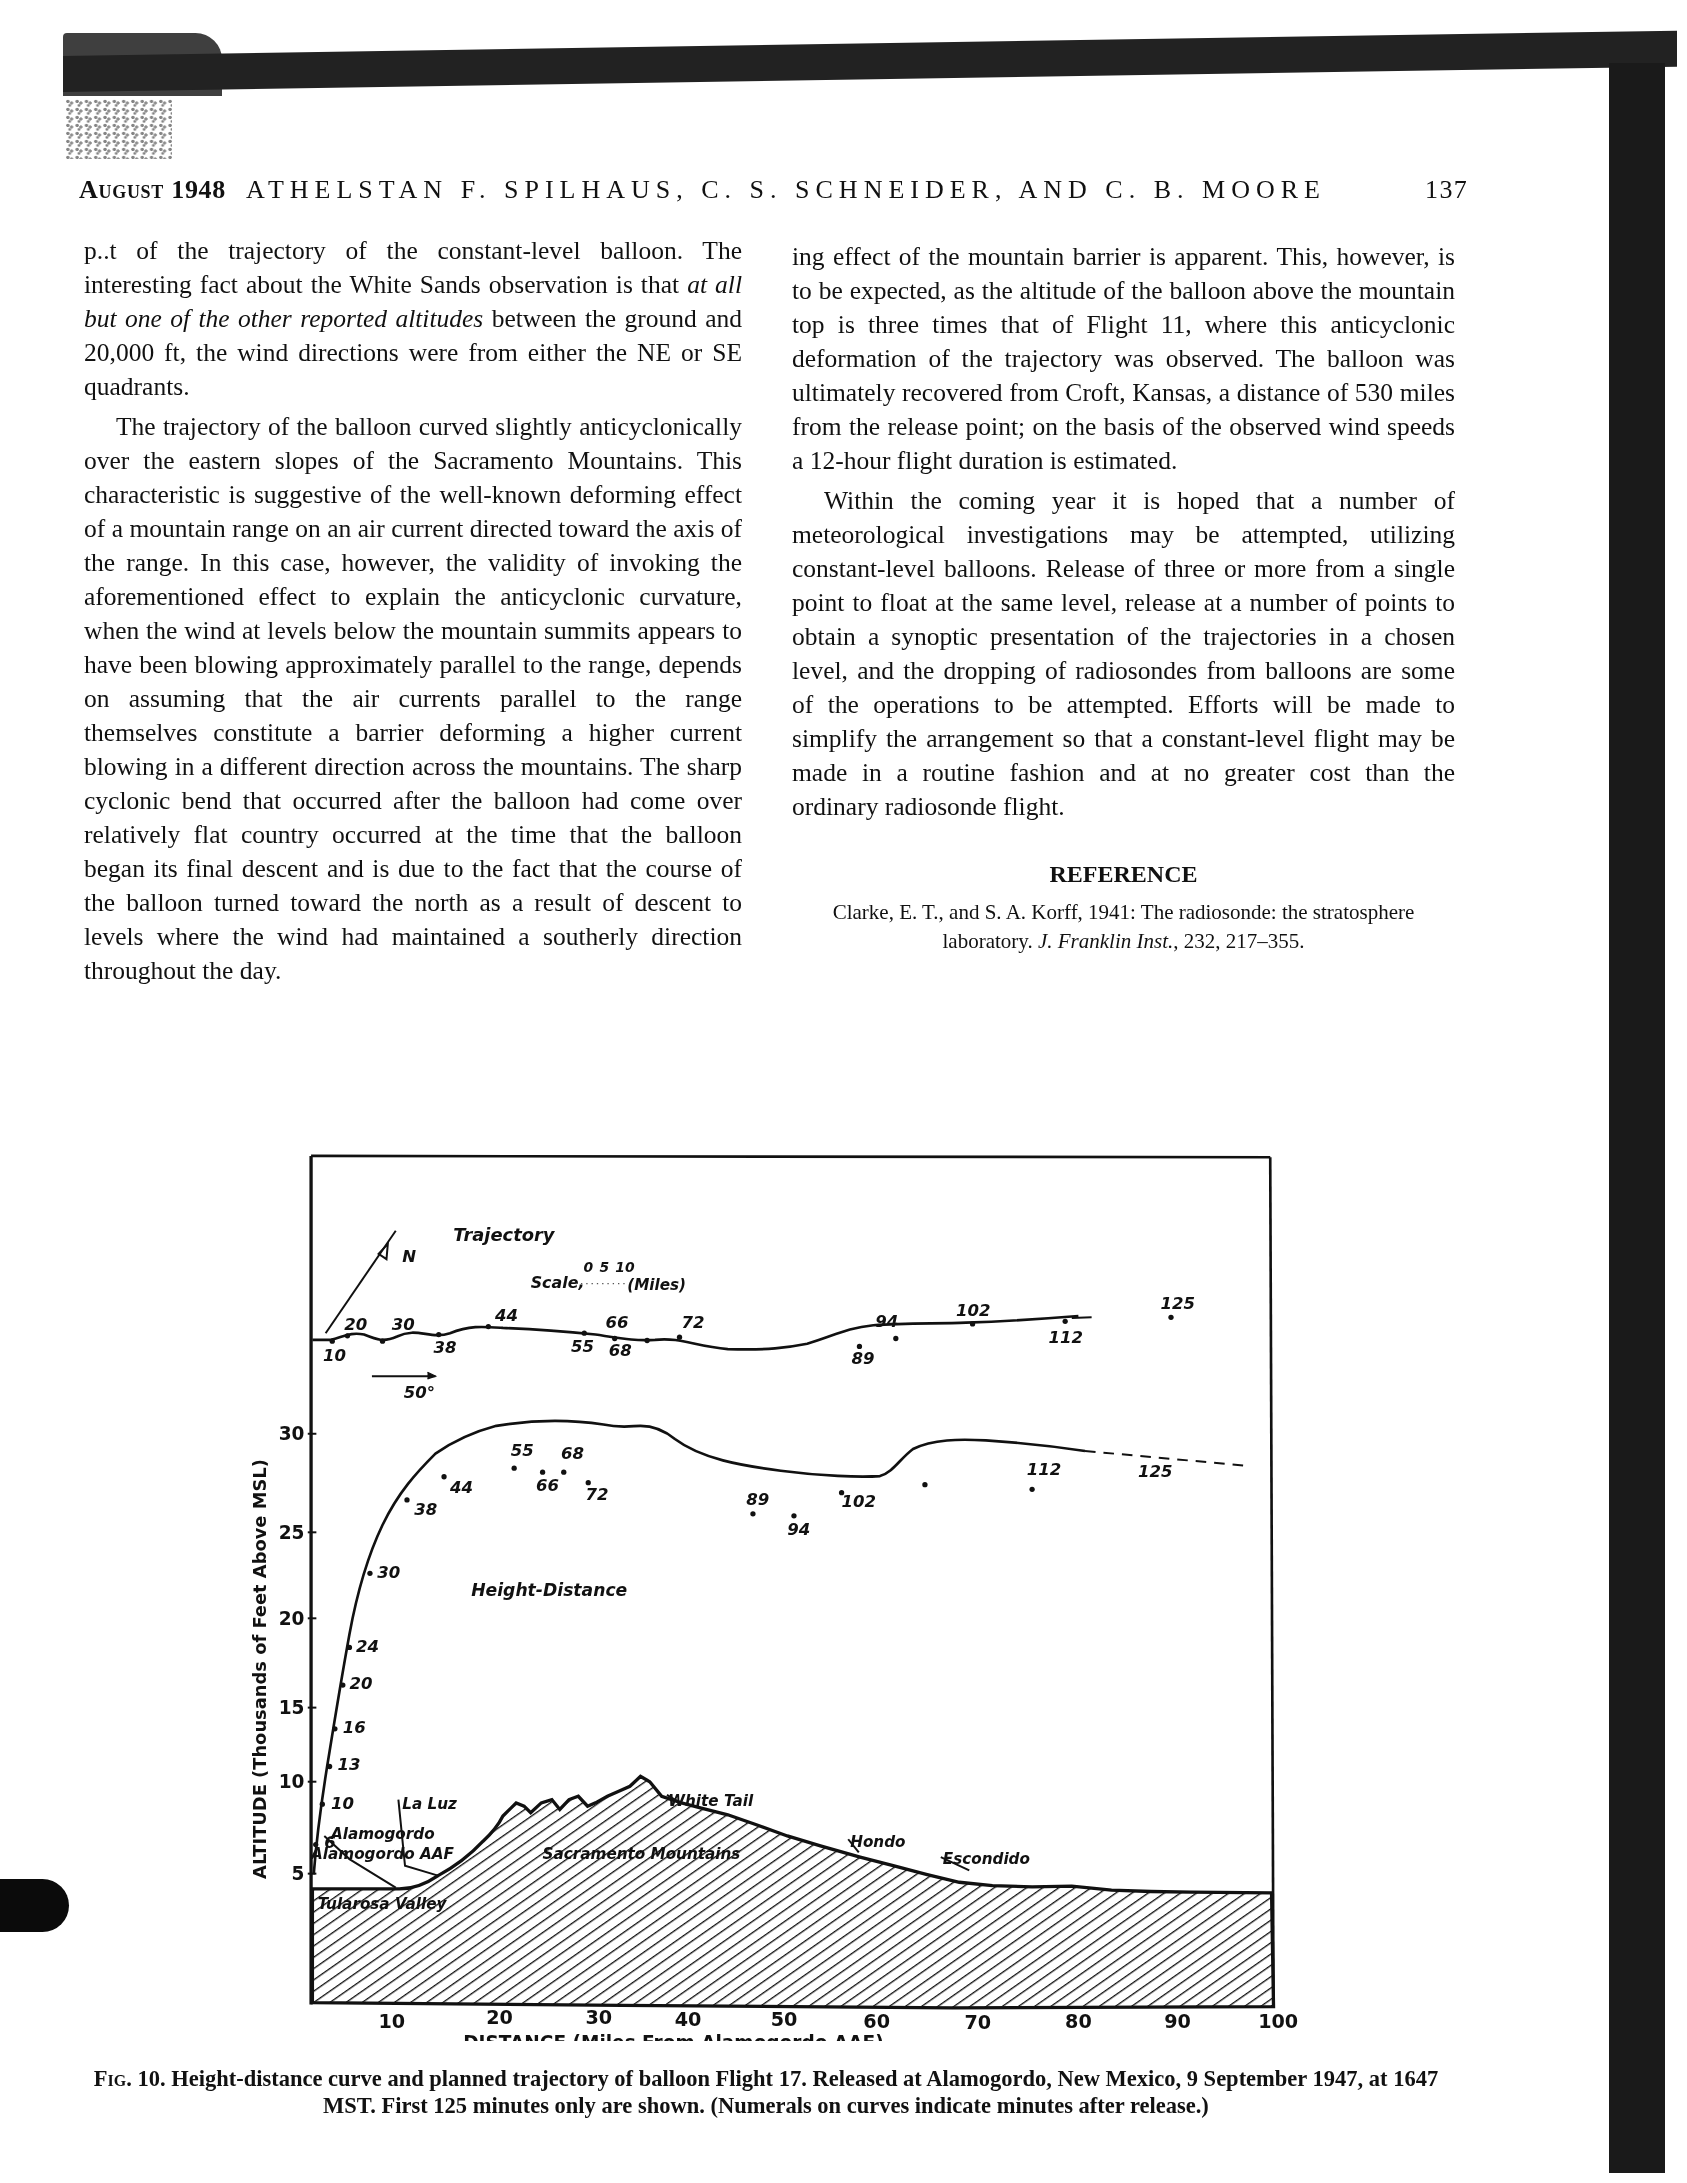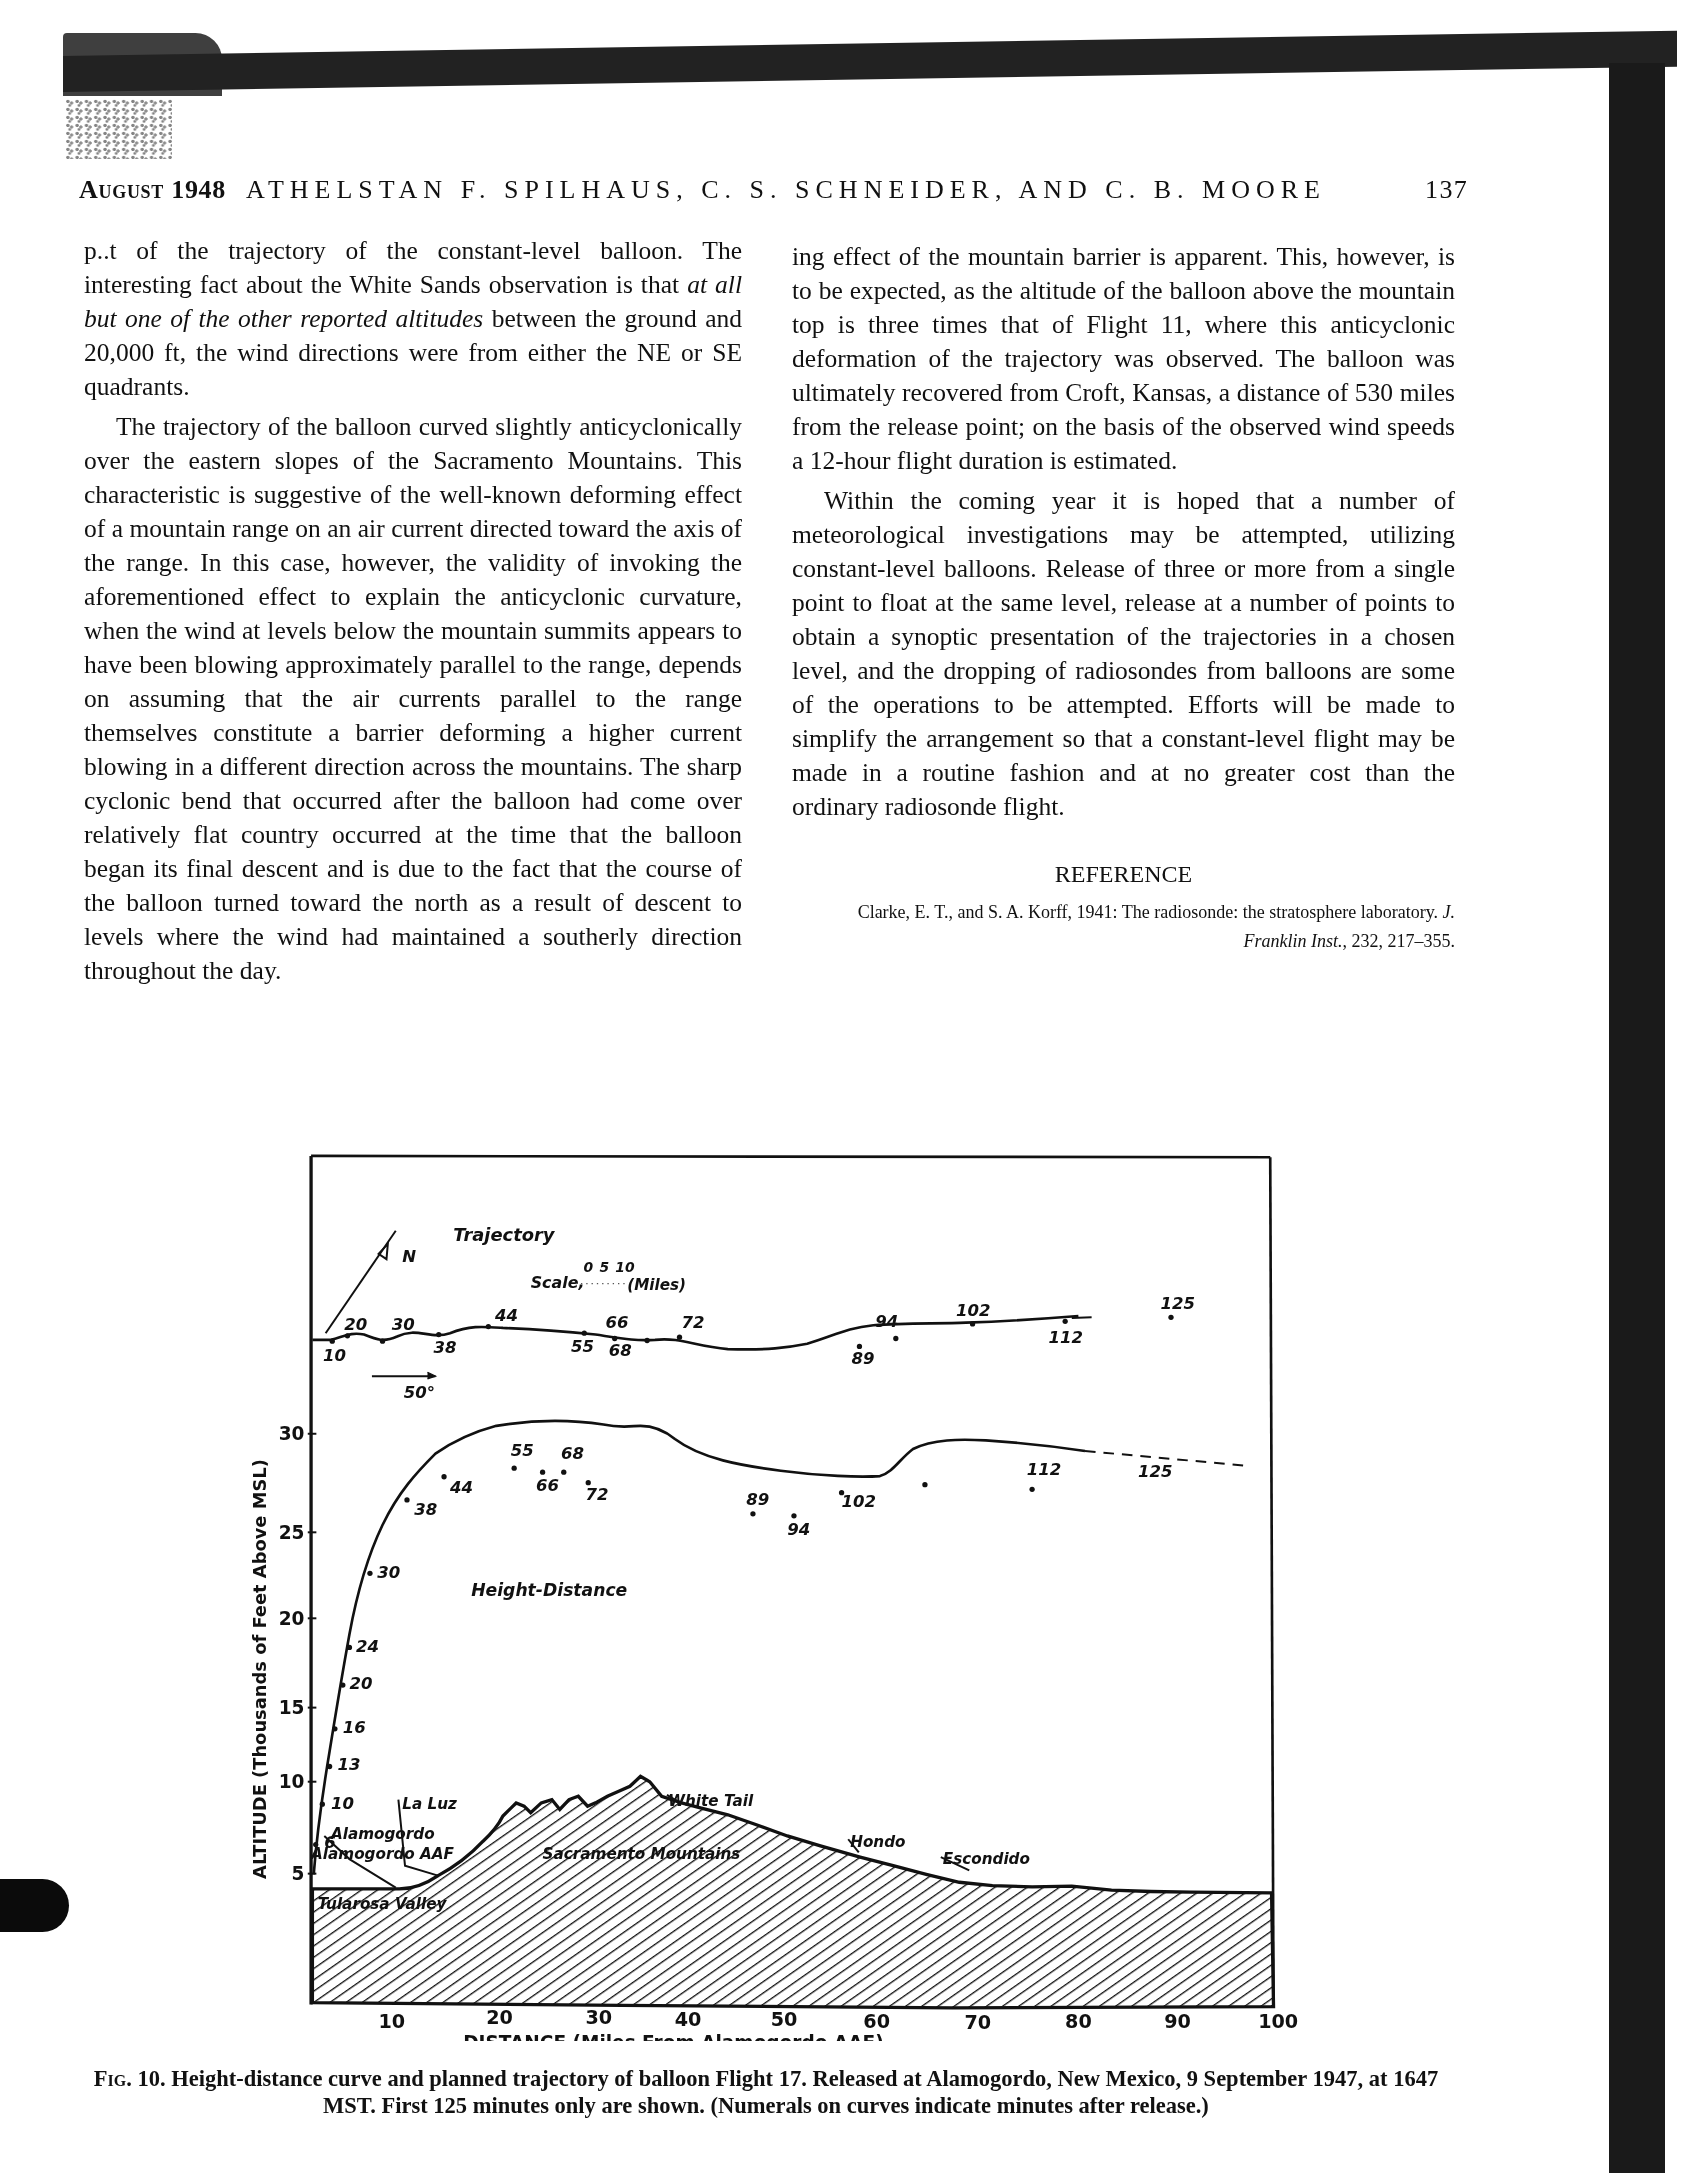--- a/index.html
+++ b/index.html
@@ -25,22 +25,22 @@
   .rh-authors { flex: 1; }
   .rh-page { letter-spacing: 1.3px; }
 
   .col { position: absolute; font-size: 25.5px; line-height: 34px; text-align: justify; }
   .col p { margin: 6px; }
   .col-left { left: 78px; top: 228px; width: 670px; }
   .col-right { left: 786px; top: 234px; width: 675px; }
   .indent { text-indent: 32px; }
   .section-head { font-weight: bold; margin-top: 34px !important; margin-bottom: 17px !important;
                   font-family: "Liberation Serif", serif; font-size: 26px; }
-  .ref-head { text-align: center; font-size: 24px; margin-top: 33px !important; margin-bottom: 6.6px !important; }
-  .ref-text { font-size: 18px; line-height: 29px; text-align: right; }
+  .ref-head { text-align: center; font-size: 24px; margin-top: 33px !important; margin-bottom: 6.6px !important; font-weight: bold; }
+  .ref-text { font-size: 21px; line-height: 29px; text-align: center; }
   em { font-style: italic; }
 
   .figure { position: absolute; left: 225px; top: 1148px; width: 1085px; height: 893px; }
   .figure svg { width: 100%; height: 100%; display: block; }
   .fig-label { font-family: "DejaVu Sans", sans-serif; font-style: italic; font-weight: bold; fill: #111; }
   .fig-axis { font-family: "DejaVu Sans", sans-serif; font-weight: bold; fill: #111; }
 
   .caption { position: absolute; left: 91px; top: 2066px; width: 1350px; font-size: 22.5px; line-height: 26.5px;
              text-align: center; font-weight: bold; }
   .caption .fig-no { font-variant: small-caps; }

